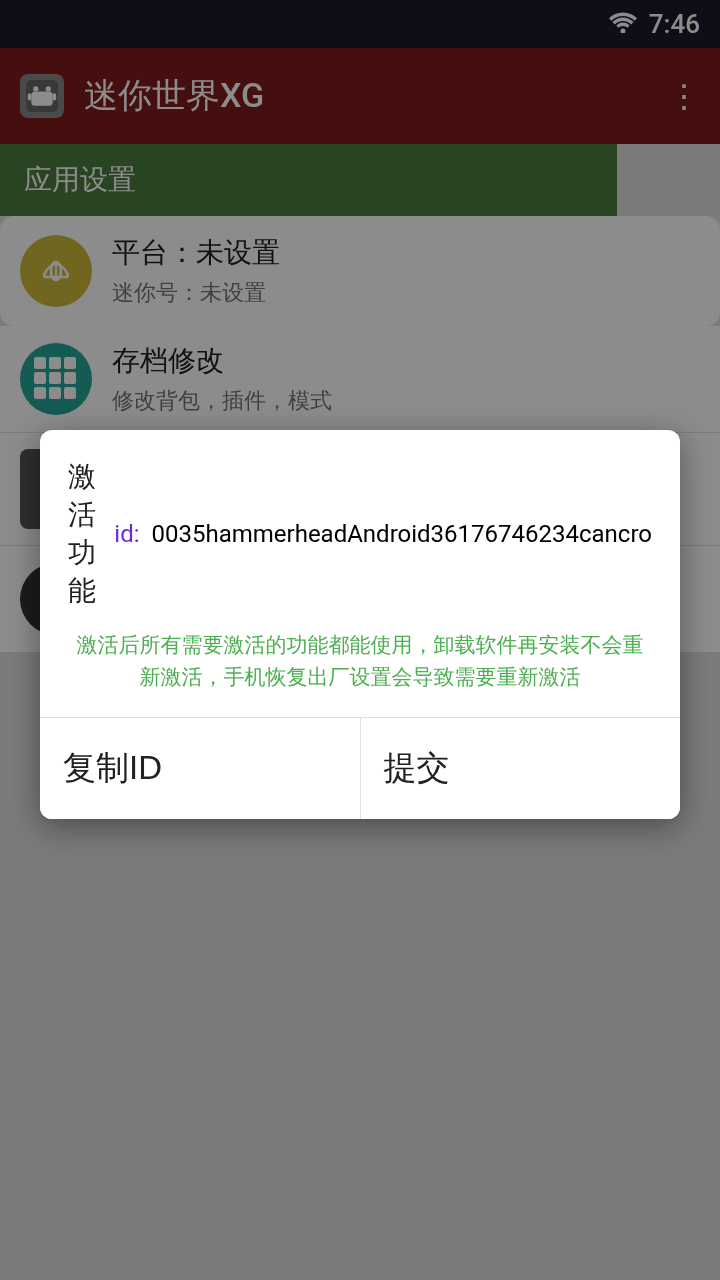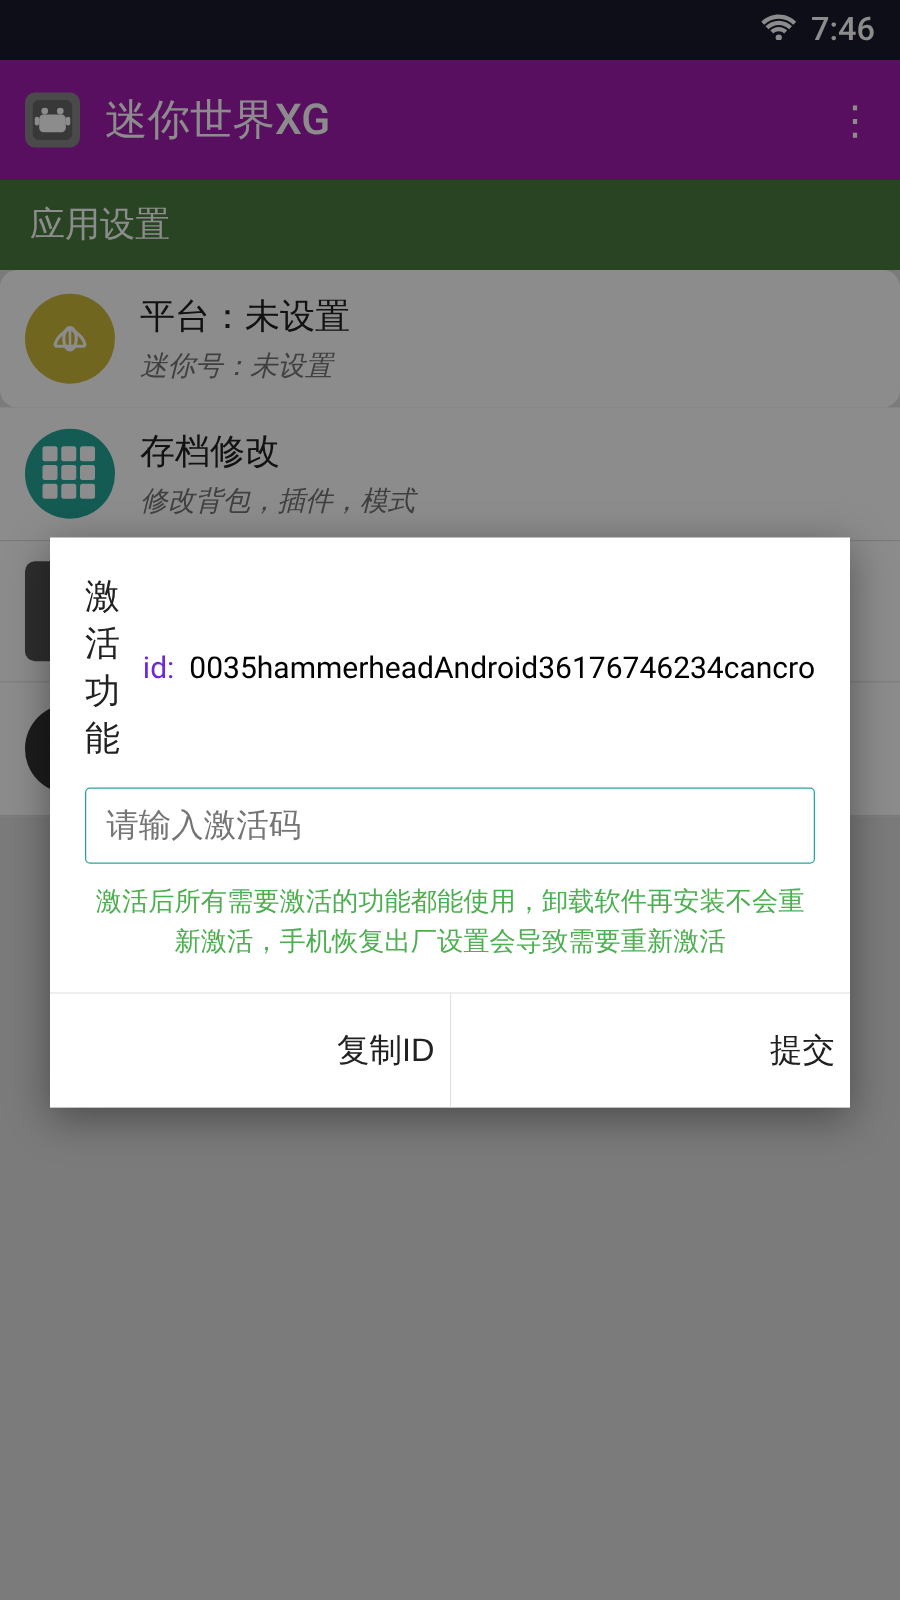--- a/index.html
+++ b/index.html
@@ -33,21 +33,21 @@
 
     .wifi-icon {
       color: white;
       font-size: 22px;
     }
 
     
     .toolbar {
       width: 720px;
       height: 96px;
-      background: #a21caf;
+      background: #7f1d1d;
       display: flex;
       align-items: center;
       padding: 0 20px;
       gap: 20px;
     }
 
     .toolbar-icon {
       width: 44px;
       height: 44px;
       background: #888;
@@ -70,21 +70,21 @@
     }
 
     .toolbar-menu {
       color: white;
       font-size: 32px;
       cursor: pointer;
     }
 
     
     .section-header {
-      width: 720px;
+      width: 617px;
       height: 72px;
       display: flex;
       align-items: center;
       padding: 0 24px;
     }
 
     .section-header.green {
       background: #4a7c3f;
     }
 
@@ -148,42 +148,41 @@
     .item-title {
       font-size: 28px;
       color: #212121;
       font-weight: 500;
       margin-bottom: 6px;
     }
 
     .item-subtitle {
       font-size: 22px;
       color: #757575;
-      font-style: italic;
     }
 
     
     .bg-overlay {
       position: absolute;
       top: 0;
       left: 0;
       width: 720px;
       height: 1280px;
       background: rgba(0,0,0,0.45);
       z-index: 10;
     }
 
     
     .dialog {
       position: absolute;
       top: 430px;
       left: 40px;
       width: 640px;
       background: white;
-      border-radius: 0;
+      border-radius: 12px;
       z-index: 20;
       overflow: hidden;
       box-shadow: 0 8px 32px rgba(0,0,0,0.4);
     }
 
     .dialog-content {
       padding: 28px 28px 20px 28px;
     }
 
     .dialog-title-row {
@@ -233,23 +232,23 @@
       text-align: center;
     }
 
     .dialog-actions {
       display: flex;
       border-top: 1px solid #e0e0e0;
     }
 
     .dialog-btn {
       flex: 1;
-      padding: 28px 12px;
-      text-align: right;
-      font-size: 26px;
+      padding: 28px 23px;
+      text-align: left;
+      font-size: 33px;
       color: #212121;
       background: white;
       border: none;
       cursor: pointer;
       border-right: 1px solid #e0e0e0;
     }
 
     .dialog-btn:last-child {
       border-right: none;
     }
@@ -432,23 +431,20 @@
 
 <div class="dialog">
   <div class="dialog-content">
 
     <div class="dialog-title-row">
       <span class="dialog-title">激活功能</span>
       <span class="dialog-id-label">id:</span>
       <span class="dialog-id-value">0035hammerheadAndroid36176746234cancro</span>
     </div>
 
-    <div class="dialog-input-wrapper">
-      <input class="dialog-input" type="text" placeholder="请输入激活码" style="">
-    </div>
 
     <div class="dialog-hint">激活后所有需要激活的功能都能使用，卸载软件再安装不会重新激活，手机恢复出厂设置会导致需要重新激活</div>
   </div>
 
   <div class="dialog-actions">
     <button class="dialog-btn">复制ID</button>
     <button class="dialog-btn">提交</button>
   </div>
 </div>
 

